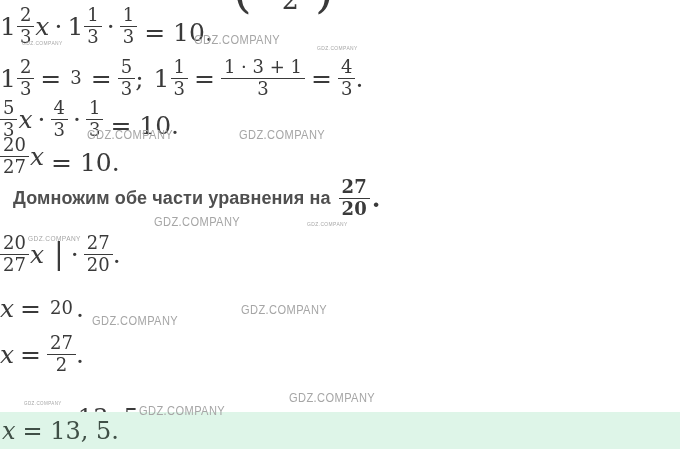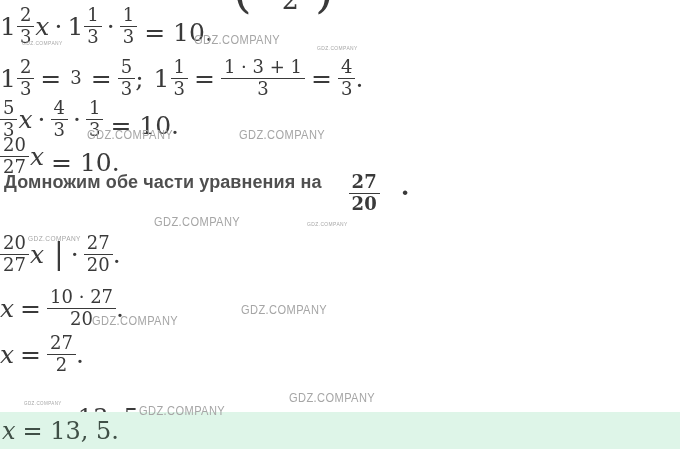--- a/index.html
+++ b/index.html
@@ -22,23 +22,23 @@
   .fr .n { border-bottom:1.5px solid currentColor; padding:0 3px; white-space:pre; }
   .fr .d { padding:0 3px; white-space:pre; }
   .mlx { margin-left:1px; }
   .op  { margin:0 5px; }
   .eq  { margin:0 6px; }
   .ml7 { margin-left:7px;margin-top:12px; }
   .ml10{ margin-left:10px; }
   .bar { font-size:29px; margin-left:10px; margin-right:2px; font-weight:200; }
   
   .ruline {
-    position:absolute; left:4px; display:flex; align-items:flex-start;
+    position:absolute; left:13px; display:flex; align-items:center;
     color:#4f4f4f; font-family:"Liberation Sans", sans-serif;
-    font-size:18px; font-weight:600; letter-spacing:0.1px;gap:19px;
+    font-size:18px; font-weight:600; letter-spacing:0.1px;
   }
   .ruline .fr { font-family:"DejaVu Serif", serif; color:#3a3a3a; margin-left:8px; }
   .ruline .dot { font-family:"DejaVu Serif", serif; color:#3a3a3a; margin-left:2px; font-size:25px; }
   
   .plain { position:absolute; left:0; font-size:24px; color:#3a3a3a; white-space:pre; }
   
   .answer-band {
     position:absolute; left:0; top:412px; width:680px; height:37px;
     background:#def5e8; display:flex; align-items:center; padding-left:2px;
     color:#3f4f46; font-size:24px; white-space:pre;
@@ -176,21 +176,20 @@
       <span class="n">27</span>
       <span class="d">20</span>
     </span>
     <span class="tx">.</span>
   </div>
 
   <div class="mline" style="top:282px;height:52px;">
     <span class="tx it">x</span>
     <span class="tx eq">=</span>
     <span class="fr">
-      <span class="n">10 · 27</span>
       <span class="d">20</span>
     </span>
     <span class="tx">.</span>
   </div>
 
   <div class="mline" style="top:328px;height:52px;">
     <span class="tx it">x</span>
     <span class="tx eq">=</span>
     <span class="fr">
       <span class="n">27</span>

